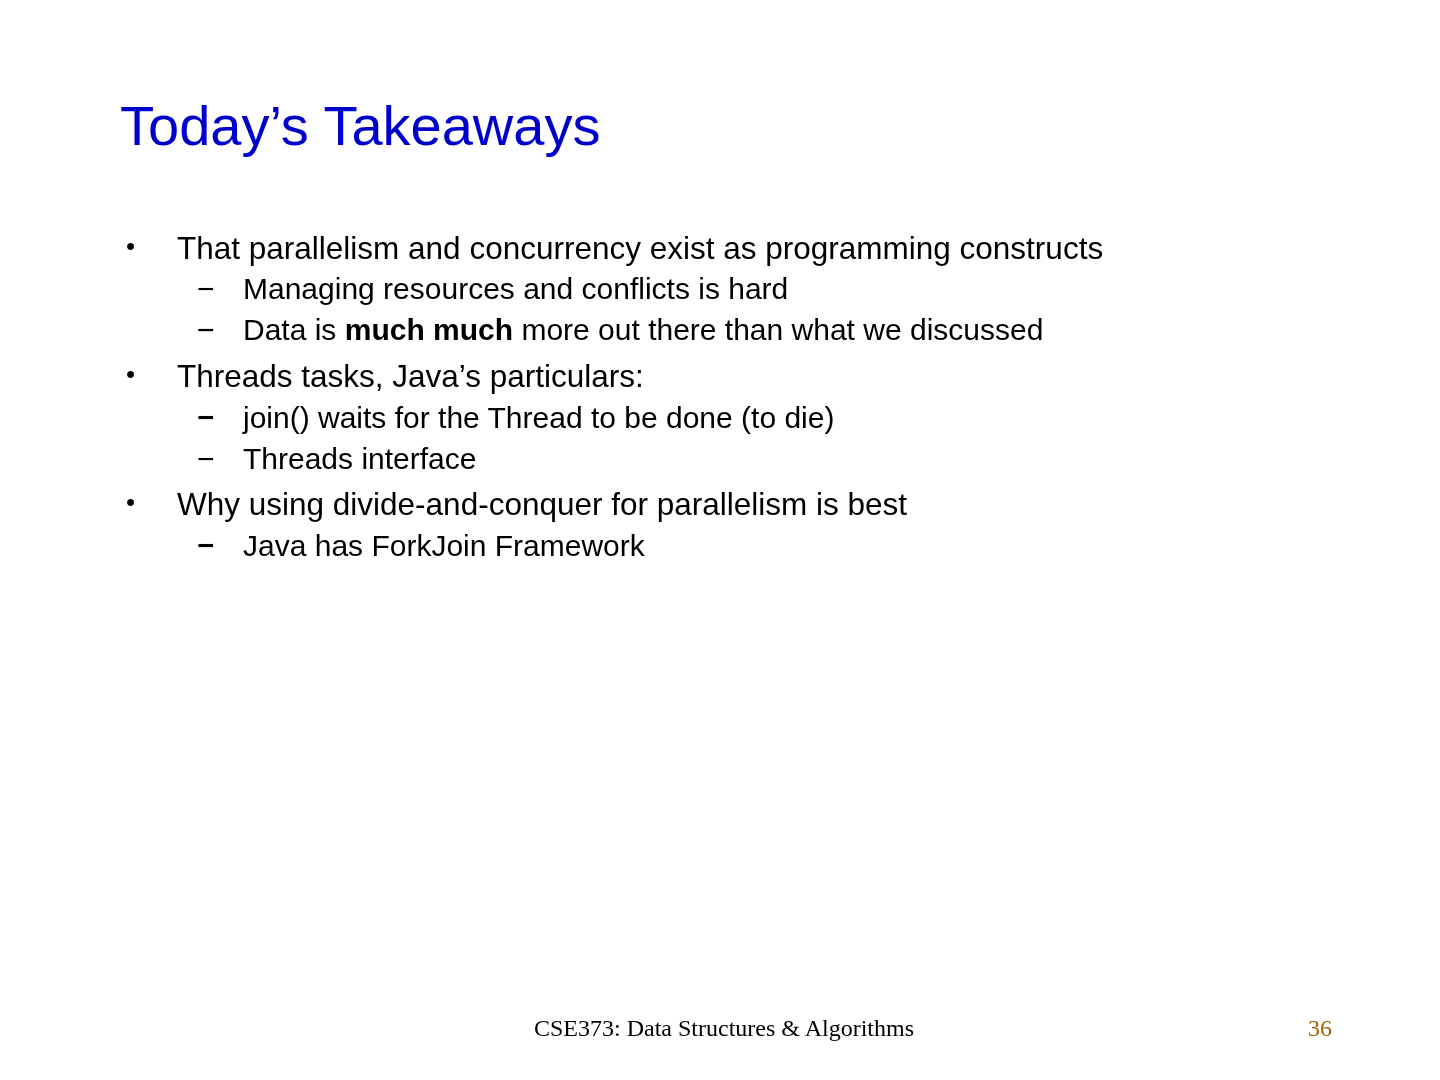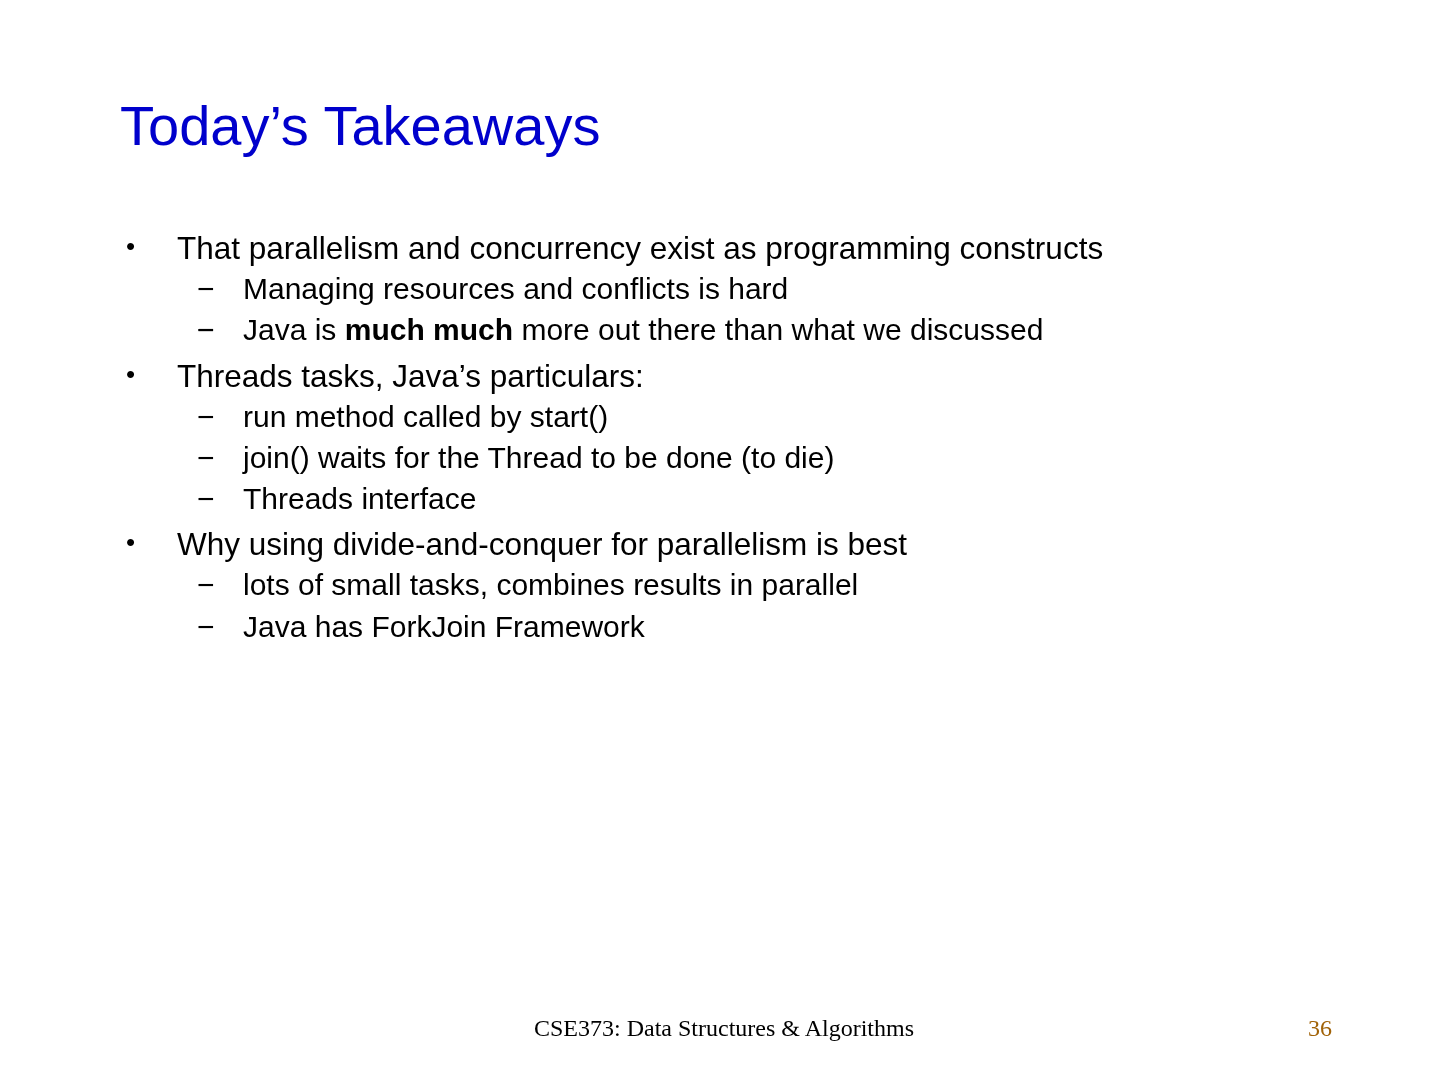--- a/index.html
+++ b/index.html
@@ -116,51 +116,49 @@
       </div>
       <div class="lvl2">
         <span class="dash">−</span>
         <span>Managing resources and conflicts is hard</span>
       </div>
       <div class="lvl2">
         <span class="dash">−</span>
       </div>
       <div class="lvl2">
         <span class="dash">−</span>
-        <span>Java is </span><b class="strong">much much</b><span> more out there than what we discussed</span>
+        <span>Data is </span><b class="strong">much much</b><span> more out there than what we discussed</span>
       </div>
     </div>
 
     <div class="group">
       <div class="lvl1">
         <span class="bullet">•</span>
         <span>Threads tasks, Java’s particulars:</span>
       </div>
       <div class="lvl2">
         <span class="dash">−</span>
-        <span>run method called by start()</span>
       </div>
       <div class="lvl2">
         <span class="dash">−</span>
         <span>join() waits for the Thread to be done (to die)</span>
       </div>
       <div class="lvl2">
         <span class="dash">−</span>
         <span>Threads interface</span>
       </div>
     </div>
 
     <div class="group">
       <div class="lvl1">
         <span class="bullet">•</span>
         <span>Why using divide-and-conquer for parallelism is best</span>
       </div>
       <div class="lvl2">
         <span class="dash">−</span>
-        <span>lots of small tasks, combines results in parallel</span>
       </div>
       <div class="lvl2">
         <span class="dash">−</span>
         <span>Java has ForkJoin Framework</span>
       </div>
     </div>
 
   </div>
 
   <div class="footer-center">CSE373: Data Structures &amp; Algorithms</div>

